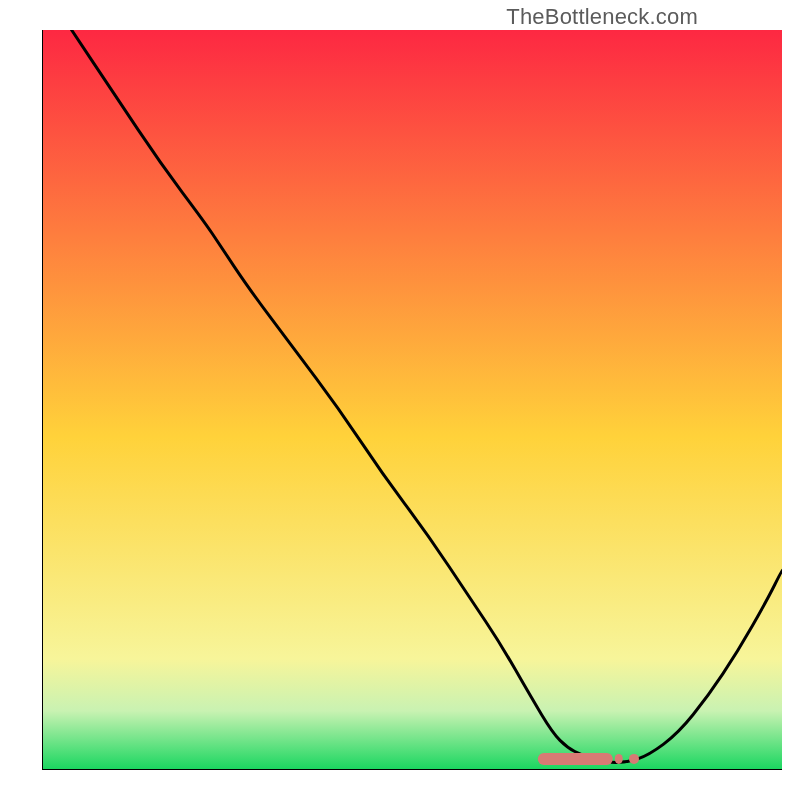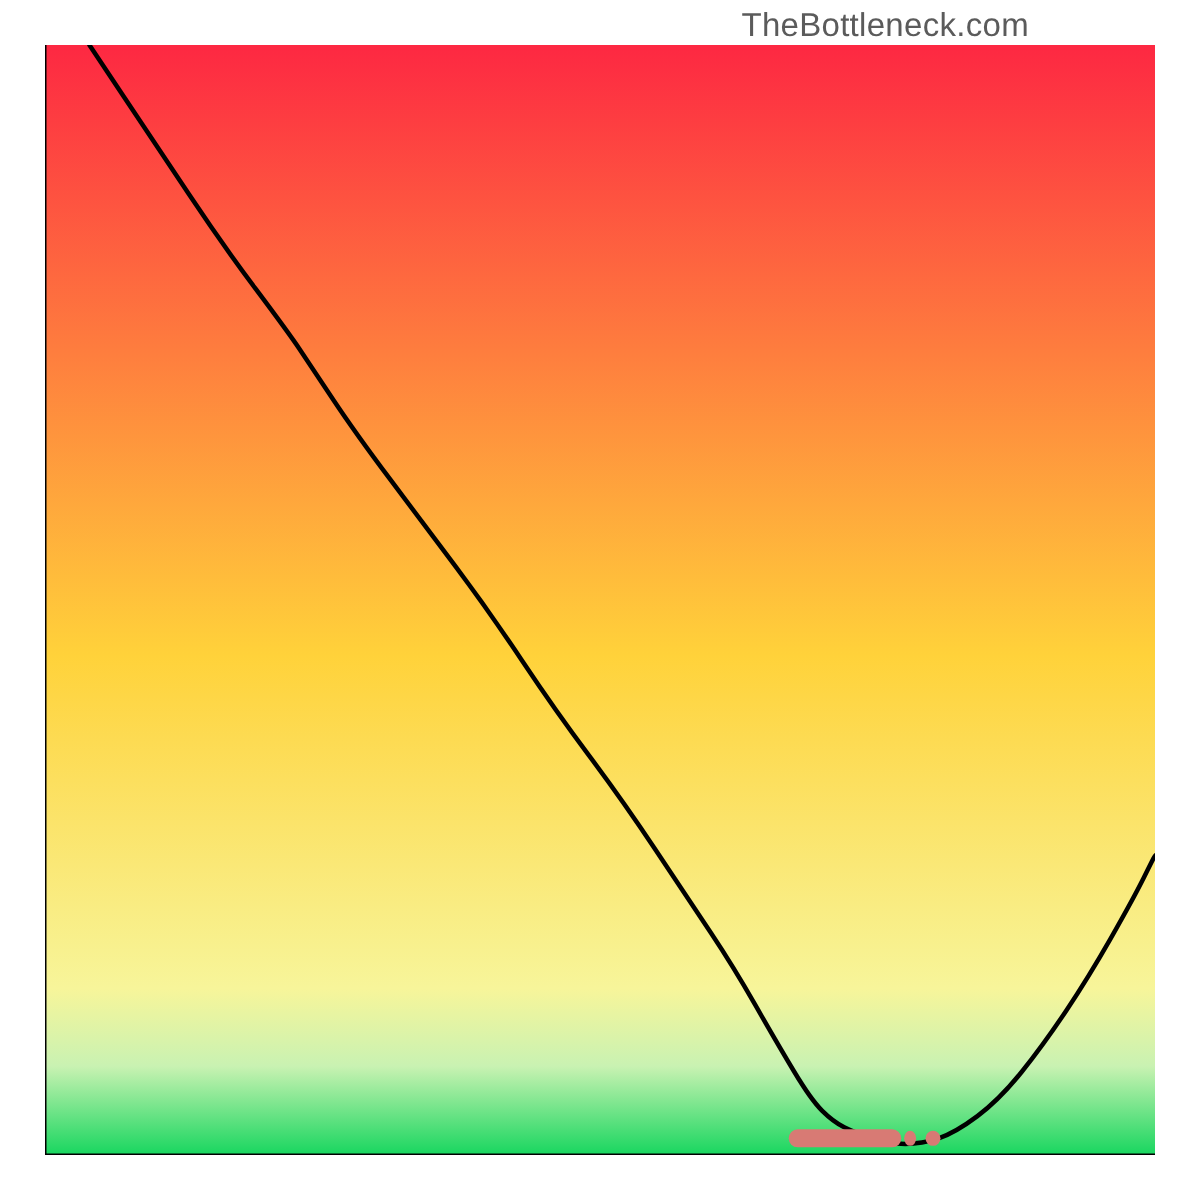--- a/index.html
+++ b/index.html
@@ -7,20 +7,21 @@
     padding: 0;
     width: 800px;
     height: 800px;
     background: #ffffff;
     font-family: Arial, Helvetica, sans-serif;
   }
   .container {
     position: relative;
     width: 704px;
     height: 800px;
+    margin-left: 12px;
   }
   .watermark {
     position: absolute;
     top: 4px;
     right: 18px;
     color: #5b5b5b;
     font-size: 22px;
     font-weight: 500;
     letter-spacing: 0.2px;
   }

